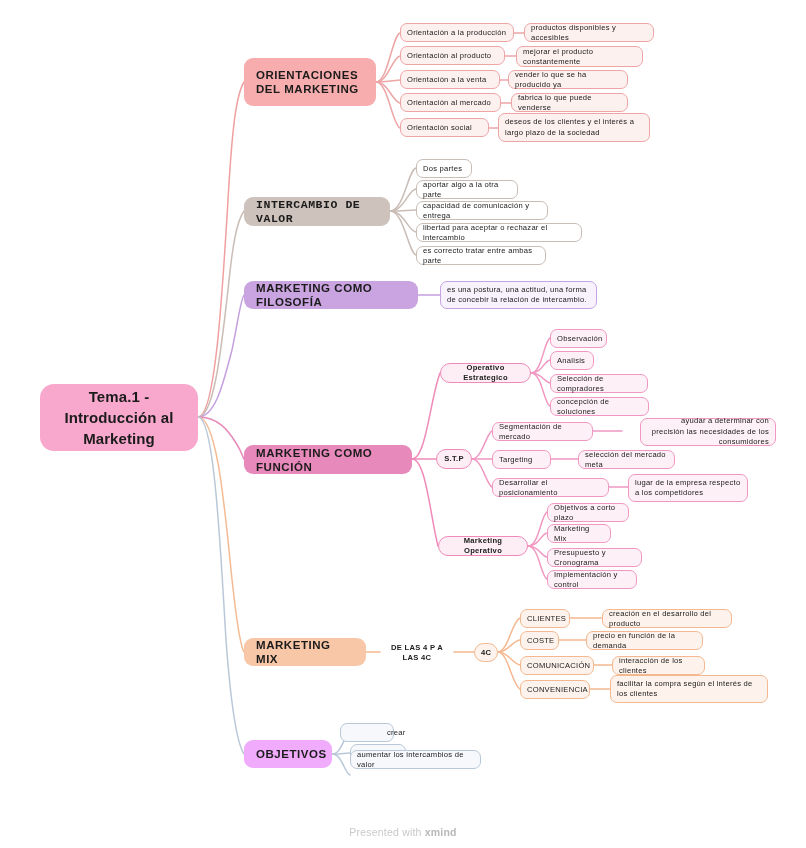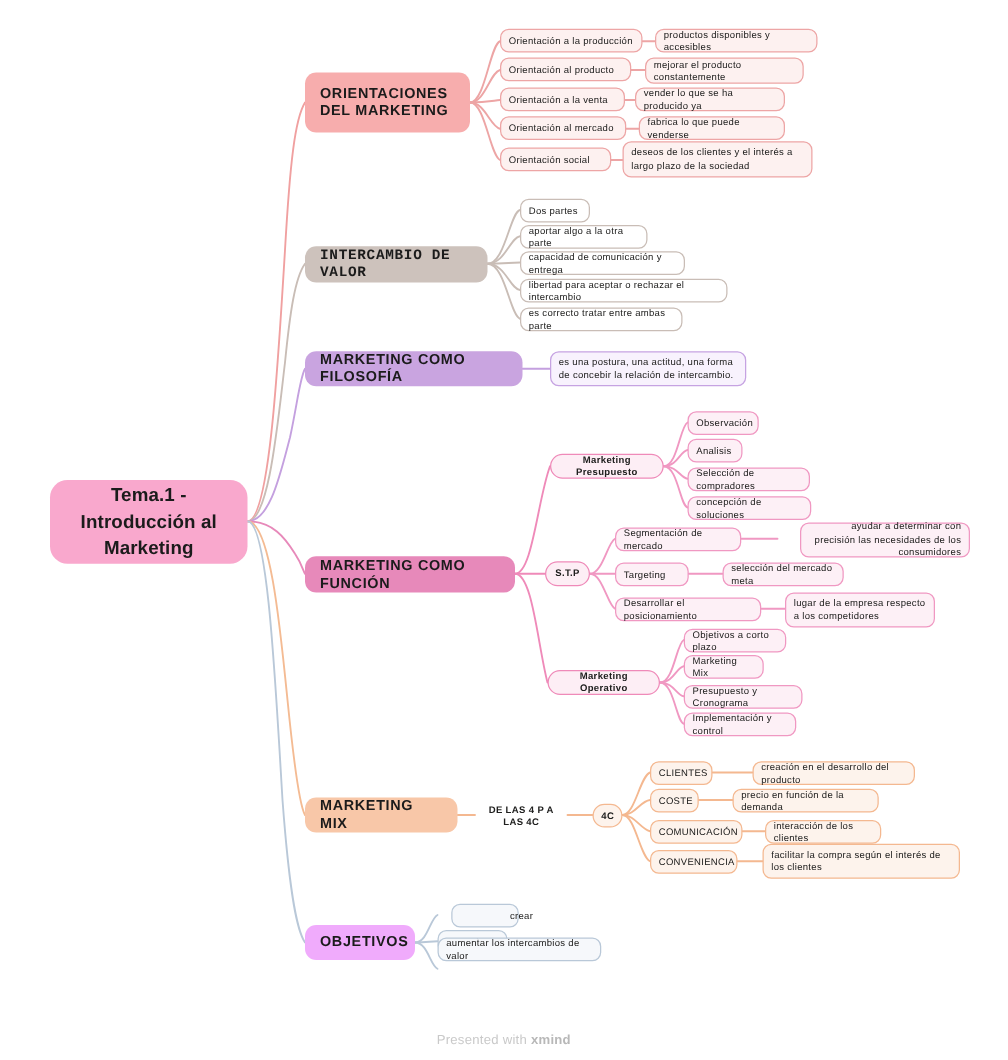--- a/index.html
+++ b/index.html
@@ -206,21 +206,21 @@
   </div>
   <div class="node leaf c-purple two" style="left:440px;top:281px;width:157px;height:28px;">
     <span>es una postura, una actitud, una forma de concebir la relación de intercambio.</span>
   </div>
 
   <div class="node main m-func" style="left:244px;top:445px;width:168px;height:29px;">
     <span>MARKETING COMO FUNCIÓN</span>
   </div>
 
   <div class="node leaf c-pink pill" style="left:440px;top:363px;width:91px;height:20px;">
-    <span>Marketing Presupuesto</span>
+    <span>Operativo Estrategico</span>
   </div>
   <div class="node leaf c-pink2" style="left:550px;top:329px;width:57px;height:19px;">
     <span>Observación</span>
   </div>
   <div class="node leaf c-pink2" style="left:550px;top:351px;width:44px;height:19px;">
     <span>Analisis</span>
   </div>
   <div class="node leaf c-pink2" style="left:550px;top:374px;width:98px;height:19px;">
     <span>Selección de compradores</span>
   </div>
@@ -297,21 +297,21 @@
   <div class="node leaf c-peach" style="left:520px;top:680px;width:70px;height:19px;">
     <span>CONVENIENCIA</span>
   </div>
   <div class="node leaf c-peach two" style="left:610px;top:675px;width:158px;height:28px;">
     <span>facilitar la compra según el interés de los clientes</span>
   </div>
 
   <div class="node main m-obj" style="left:244px;top:740px;width:88px;height:28px;">
     <span>OBJETIVOS</span>
   </div>
-  <div class="node leaf c-blue" style="left:361px;top:723px;width:40px;height:19px;padding-left:46px;">
+  <div class="node leaf c-blue" style="left:340px;top:723px;width:40px;height:19px;padding-left:46px;">
     <span>crear</span>
   </div>
   <div class="node leaf c-blue" style="left:350px;top:744px;width:56px;height:19px;">
     <span>comunicar</span>
   </div>
   <div class="node leaf c-blue" style="left:350px;top:750px;width:131px;height:19px;">
     <span>aumentar los intercambios de valor</span>
   </div>
 
   <div class="footer">

